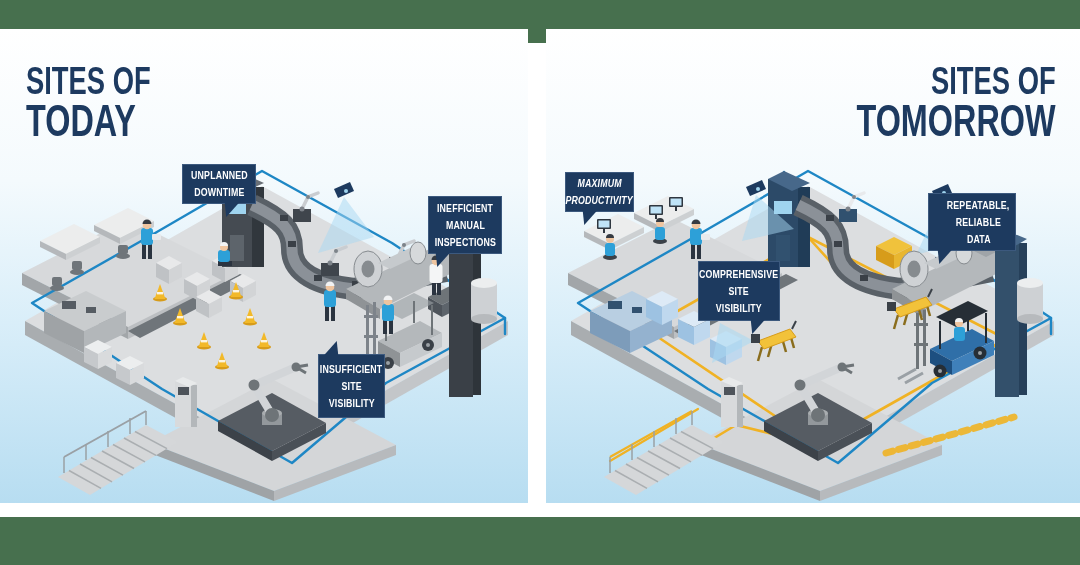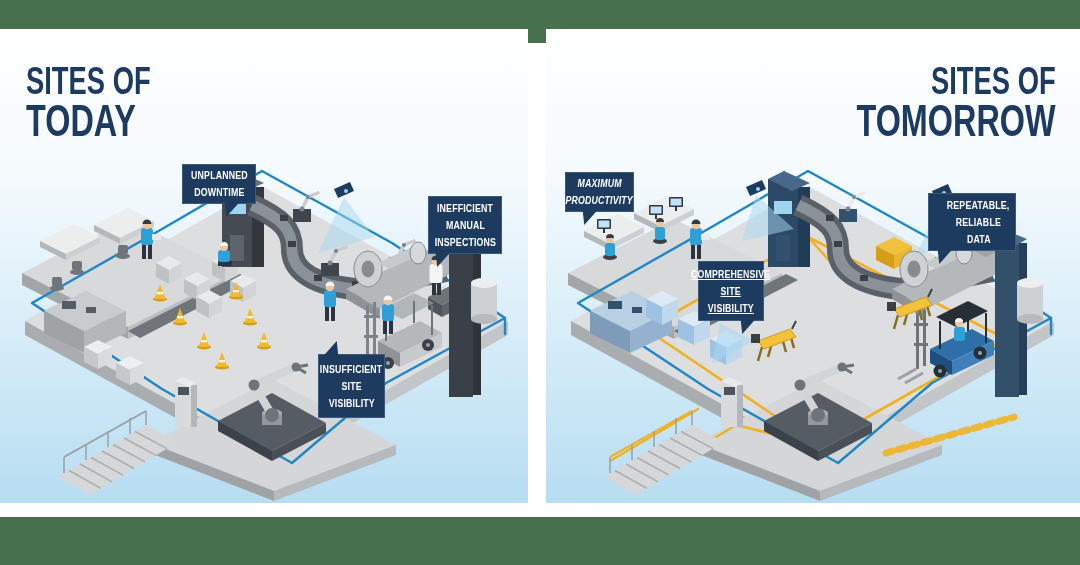--- a/index.html
+++ b/index.html
@@ -630,19 +630,19 @@
     <span class="ptr down" style="left:16px;"></span>
   </div>
 
   <div class="callout" style="left:382px;top:164px;width:75px;height:58px;padding-left:13px;">
     <div class="ln">REPEATABLE,</div>
     <div class="ln">RELIABLE</div>
     <div class="ln">DATA</div>
     <span class="ptr down" style="left:8px;"></span>
   </div>
 
-  <div class="callout" style="left:152px;top:232px;width:66px;height:60px;text-decoration:underline;">
+  <div class="callout" style="left:152px;top:232px;width:82px;height:60px;">
     <div class="ln">COMPREHENSIVE</div>
     <div class="ln">SITE</div>
     <div class="ln">VISIBILITY</div>
     <span class="ptr down" style="left:62%;"></span>
   </div>
 </section>
 
 </body></html>

